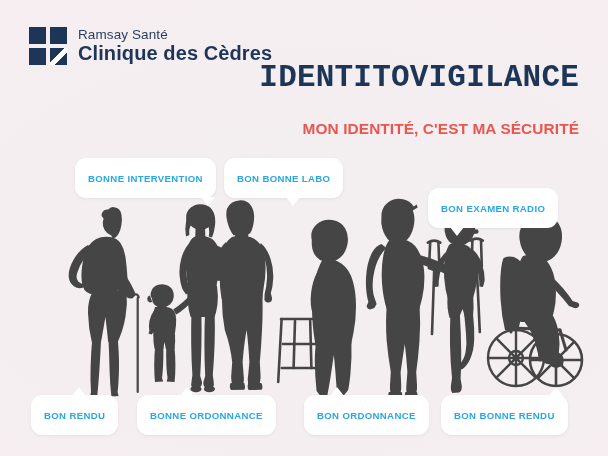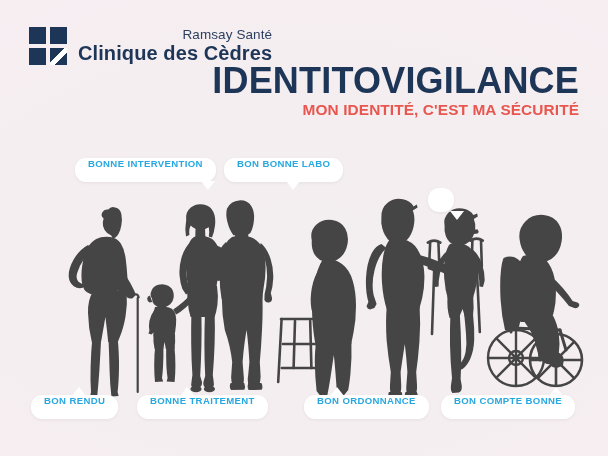--- a/index.html
+++ b/index.html
@@ -21,50 +21,50 @@
   #logo-mark .sq{position:absolute;width:17px;height:17px;background:#1d3557;}
   #logo-mark .sq.tl{left:0;top:0;}
   #logo-mark .sq.tr{left:21px;top:0;}
   #logo-mark .sq.bl{left:0;top:21px;}
   #logo-mark .sq.br{left:21px;top:21px;overflow:hidden;}
   #logo-mark .sq.br .slash{
     position:absolute;left:-4px;top:-4px;width:26px;height:26px;
     background:linear-gradient(to bottom right, transparent 0%, transparent 43%, #ffffff 43%, #ffffff 57%, transparent 57%, transparent 100%);
   }
   #logo-text{line-height:1.12;color:#1d3557;}
-  #logo-line1{font-size:13.5px;font-weight:400;letter-spacing:.1px;color:#2a3f5f;text-align:right;}
+  #logo-line1{font-size:13.5px;font-weight:400;letter-spacing:.1px;color:#2a3f5f;}
   #logo-line2{font-size:20px;font-weight:700;letter-spacing:.1px;color:#1d3557;}
 
   
   #headings{position:absolute;right:29px;top:62px;text-align:right;}
   #main-title{
-    font-size:36px;font-weight:700;letter-spacing:.2px;color:#1d3557;
-    line-height:1.05;white-space:nowrap;
+    font-size:31px;font-weight:700;letter-spacing:.2px;color:#1d3557;
+    line-height:1.05;white-space:nowrap;font-family:Liberation Mono, monospace;
   }
   #sub-title{
-    margin-top:1px;font-size:15.4px;font-weight:700;letter-spacing:.1px;
+    margin-top:25px;font-size:15.4px;font-weight:700;letter-spacing:.1px;
     color:#e8564f;white-space:nowrap;
   }
 
   
   #scene{position:absolute;left:0;top:182px;width:608px;height:230px;}
   #scene svg{display:block;width:608px;height:230px;}
 
   
   .badge{
     position:absolute;
     background:#ffffff;
     border-radius:11px;
     color:#29a8e0;
     font-size:9.6px;
     font-weight:700;
     letter-spacing:.35px;
     white-space:nowrap;
-    display:flex;justify-content:center;
-    height:24px;
+    display:flex;align-items:center;justify-content:center;
+    height:40px;
     padding:0 13px;
     box-shadow:0 1px 3px rgba(120,100,110,.10);
     box-sizing:border-box;
   }
   .badge .tail{
     position:absolute;width:0;height:0;
   }
   
   .badge.down .tail{
     bottom:-8px;
@@ -388,33 +388,34 @@
   <div id="badge-layer">
       <div class="badge down" style="left: 75px; top: 158px;">
         <span>BONNE INTERVENTION</span>
         <span class="tail" style="left: 126px;"></span>
       </div>
       <div class="badge down" style="left: 224px; top: 158px;">
         <span>BON BONNE LABO</span>
         <span class="tail" style="left: 62px;"></span>
       </div>
       <div class="badge down" style="left: 428px; top: 188px;">
+        <span>BON EXAMEN RADIO</span>
         <span class="tail" style="left: 22px;"></span>
       </div>
       <div class="badge up" style="left: 31px; top: 395px;">
         <span>BON RENDU</span>
         <span class="tail" style="left: 41px;"></span>
       </div>
       <div class="badge up" style="left: 137px; top: 395px;">
-        <span>BONNE TRAITEMENT</span>
+        <span>BONNE ORDONNANCE</span>
         <span class="tail" style="left: 43px;"></span>
       </div>
       <div class="badge up" style="left: 304px; top: 395px;">
         <span>BON ORDONNANCE</span>
         <span class="tail" style="left: 26px;"></span>
       </div>
       <div class="badge up" style="left: 441px; top: 395px;">
-        <span>BON COMPTE BONNE</span>
+        <span>BON BONNE RENDU</span>
         <span class="tail" style="left: 108px;"></span>
       </div>
     </div>
 
 </div>
 
 </body></html>

